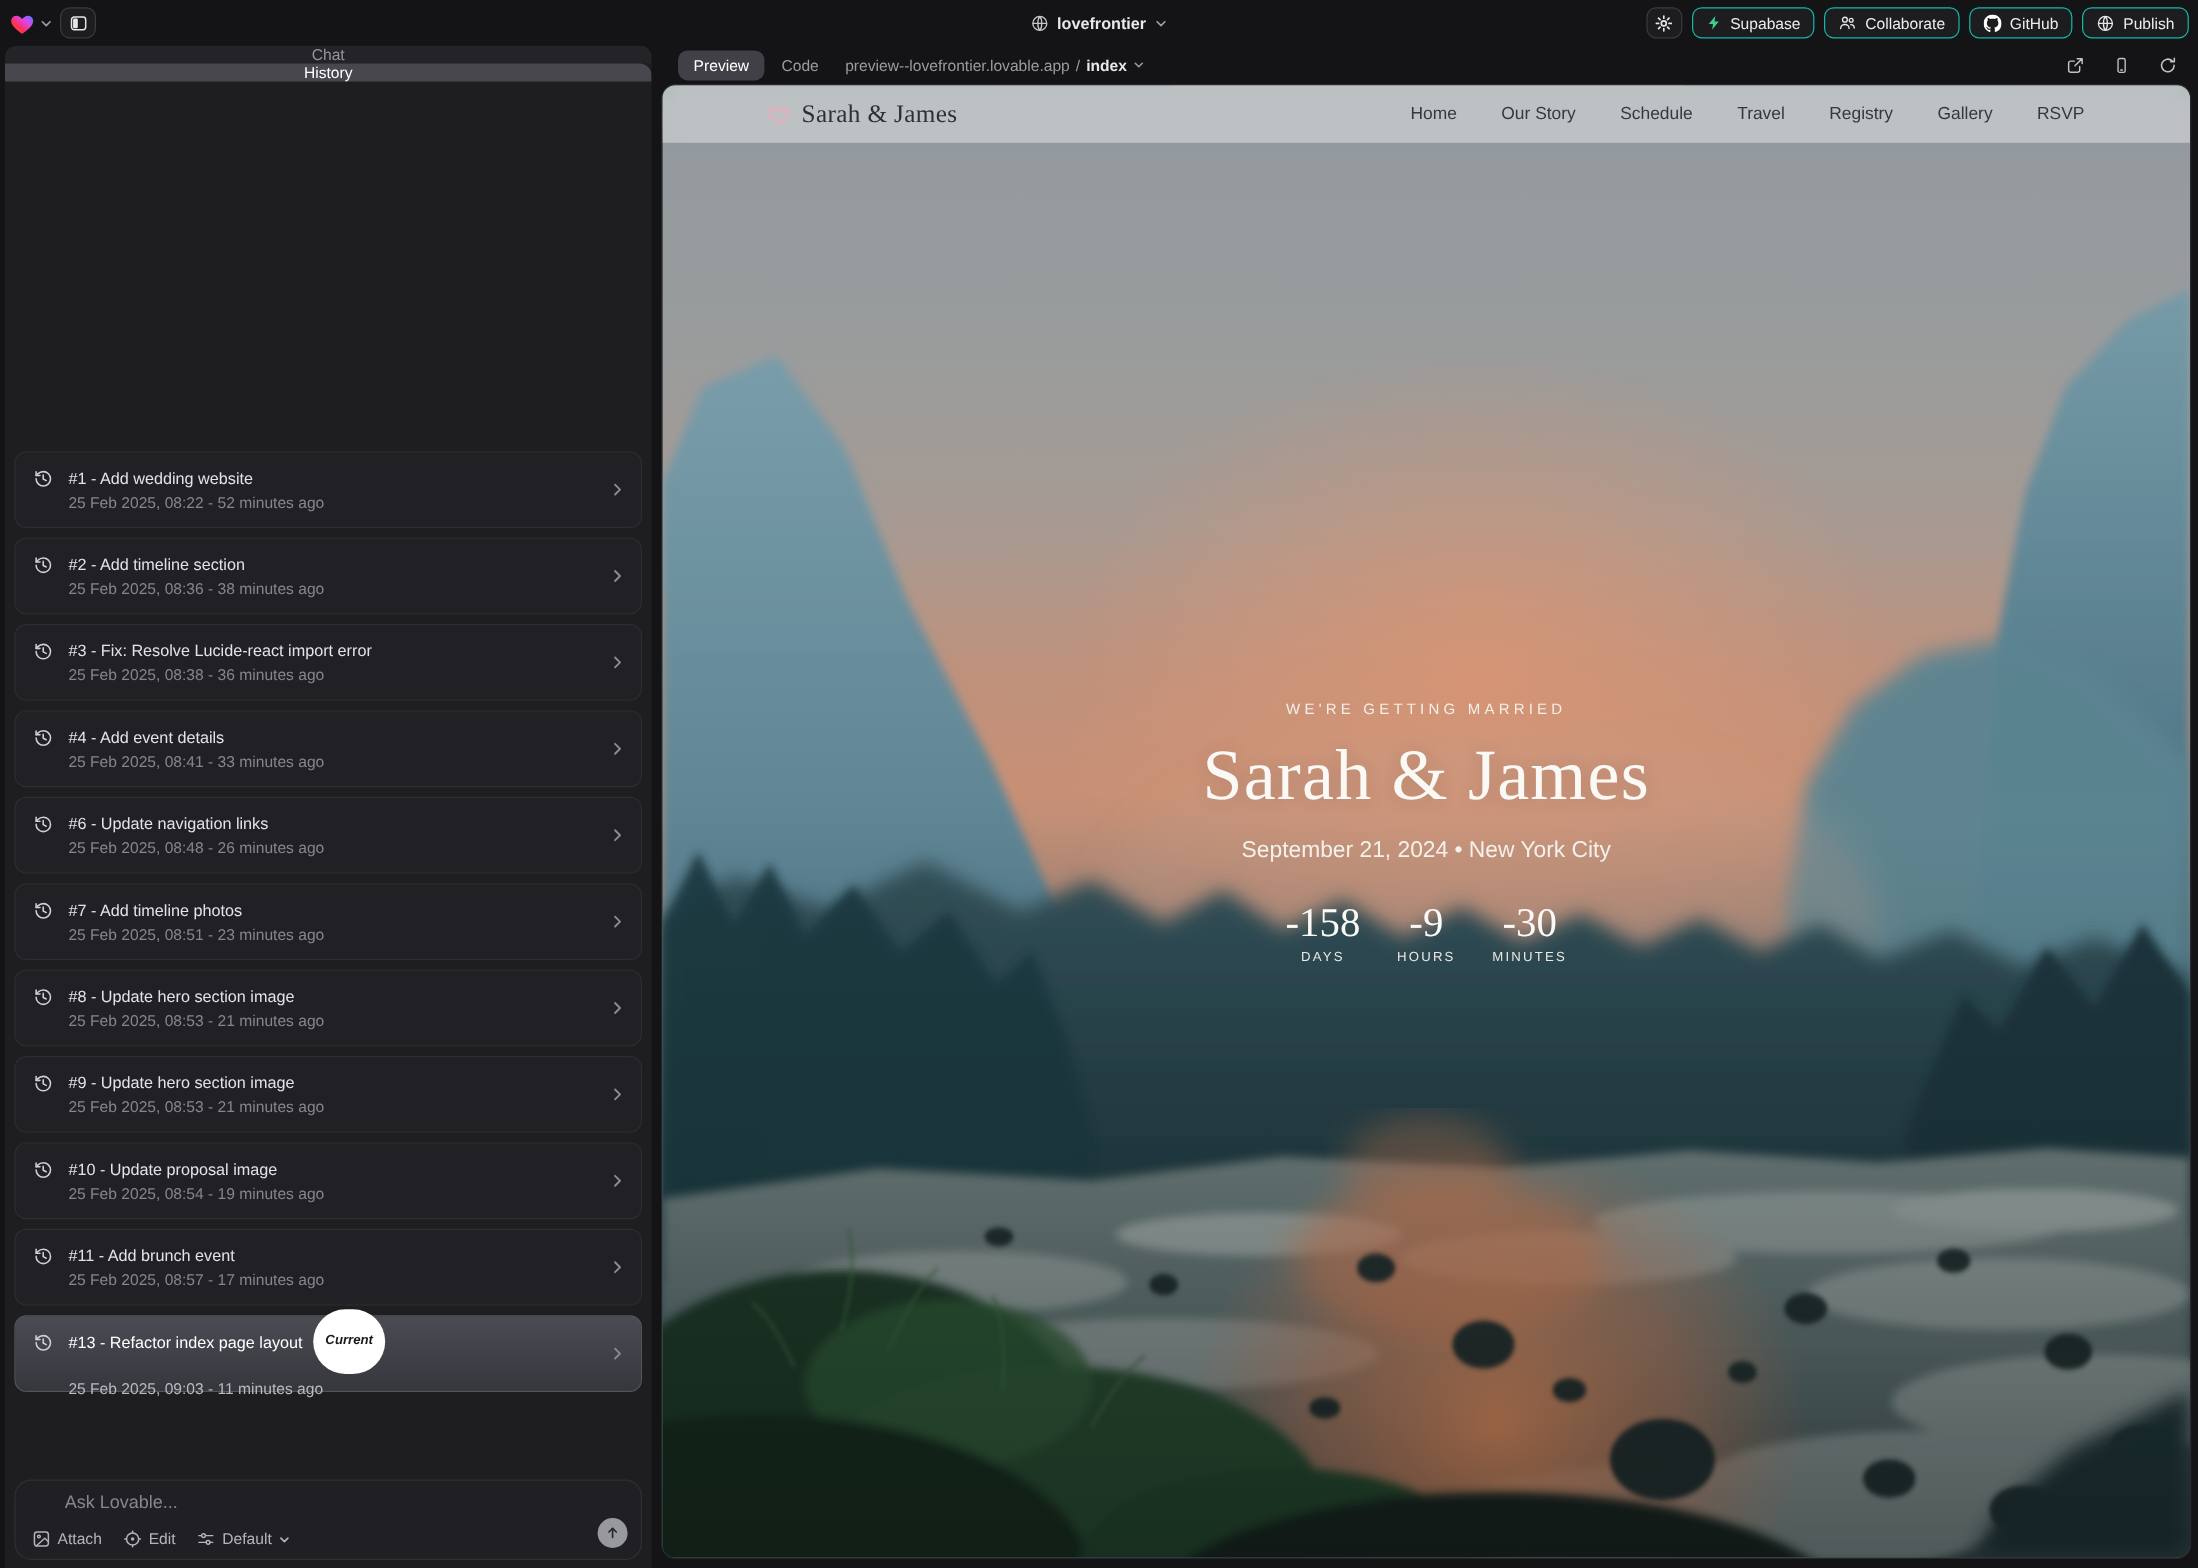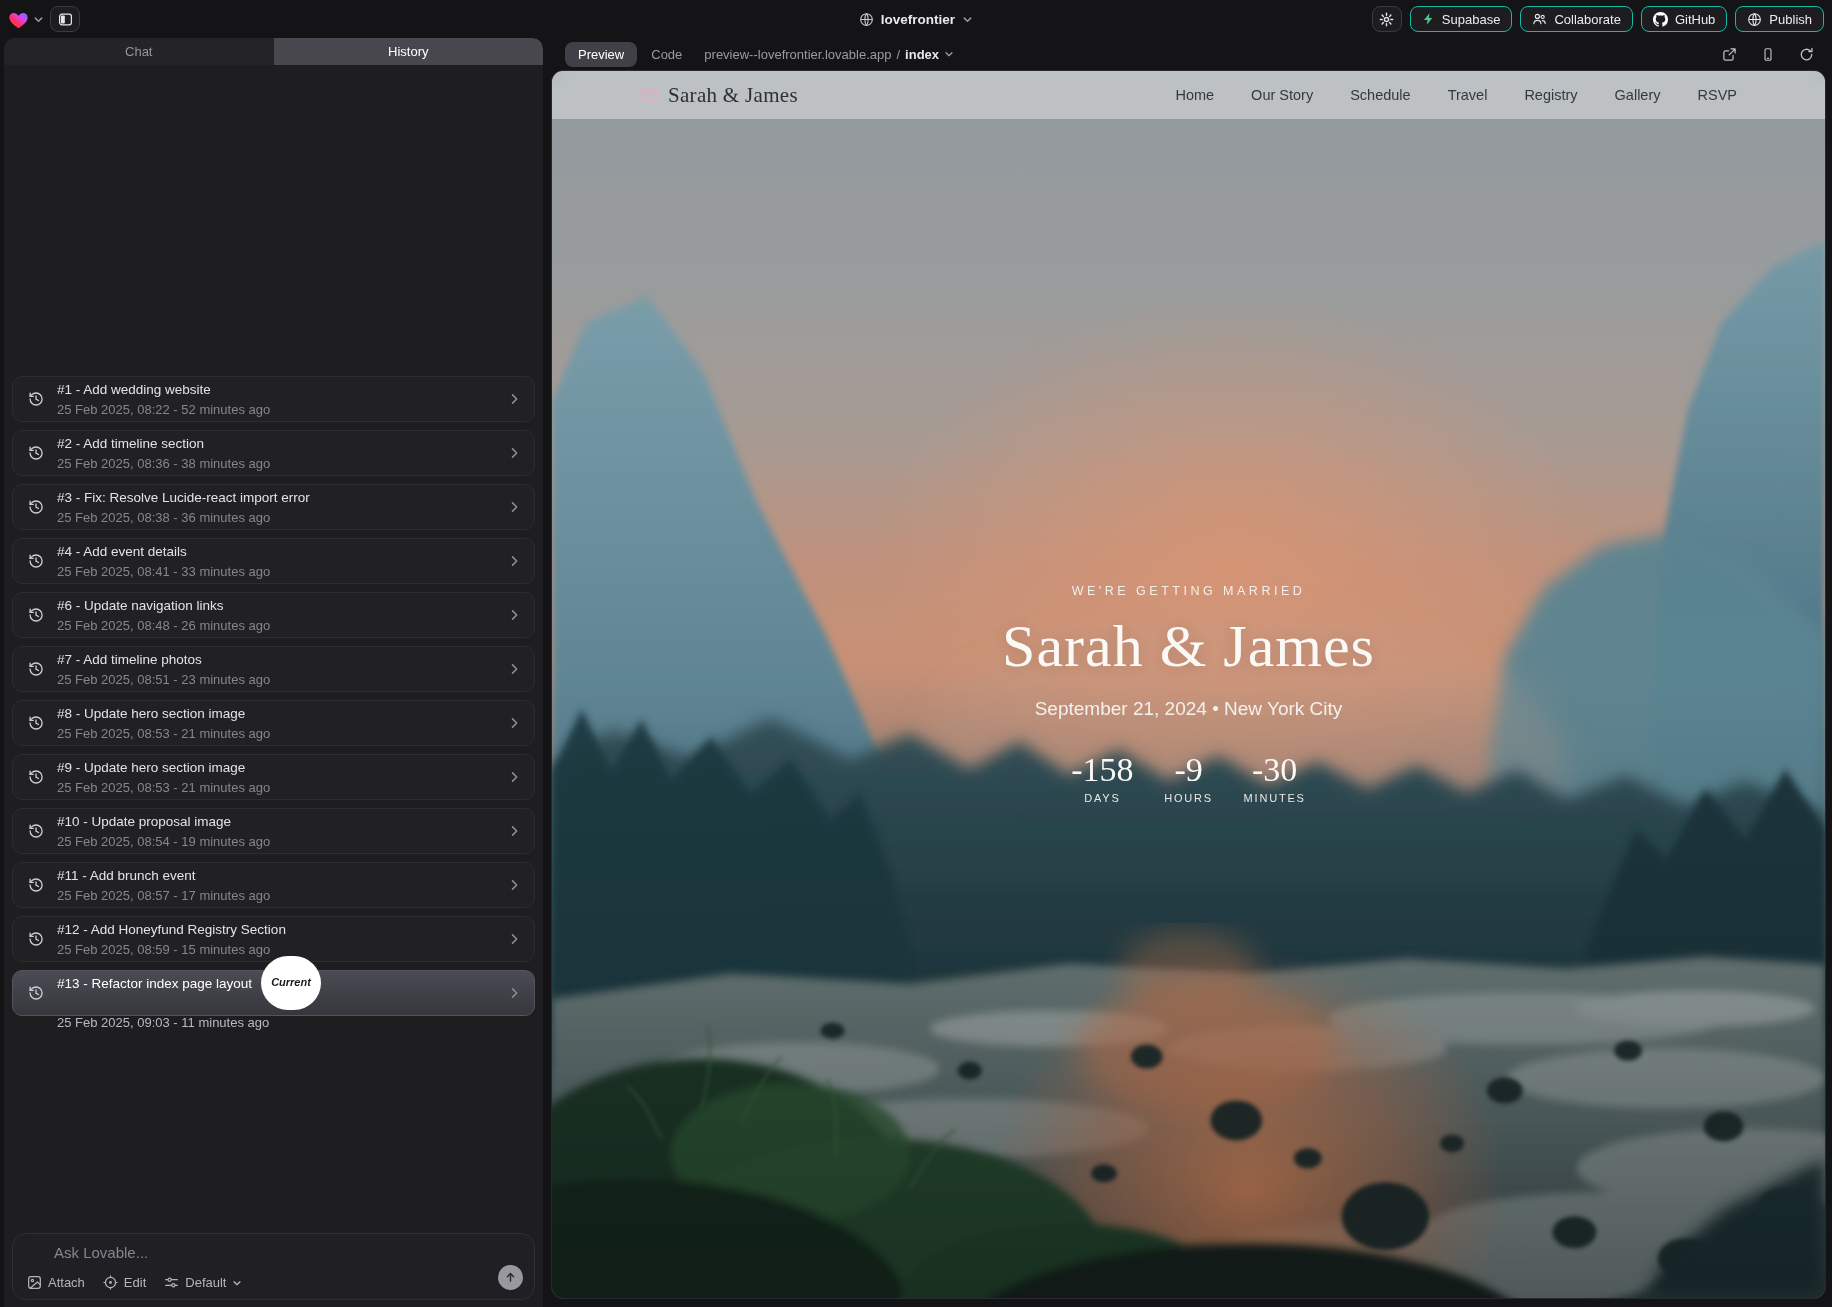--- a/index.html
+++ b/index.html
@@ -14,27 +14,27 @@
   .icon-btn { display:flex; align-items:center; justify-content:center; width:30px; height:26px; border:1px solid #3a3a40; border-radius:8px; background:#1d1d20; cursor:pointer; }
   .tb-center { position:absolute; left:0; right:0; top:0; height:38px; display:flex; align-items:center; justify-content:center; gap:7px; pointer-events:none; }
   .tb-center > * { pointer-events:auto; }
   .project-name { color:#e9e9ec; font-size:13.5px; font-weight:600; }
   .tb-right { margin-left:auto; display:flex; align-items:center; gap:8px; }
   .pill-btn { display:flex; align-items:center; gap:7px; height:26px; padding:0 11px; border:1px solid #14b8a6; border-radius:8px; background:#1d1d20; color:#ececef; font-size:13px; font-weight:500; cursor:pointer; white-space:nowrap; }
   .muted-icon { color:#c9c9ce; display:flex; align-items:center; }
 
   
   .sidebar { position:absolute; left:4px; top:38px; bottom:0; width:539px; background:#1e1e21; border-radius:10px 10px 0 0; overflow:hidden; z-index:20; }
-  .tabs { display:flex; height:27px; }
+  .tabs { display:flex; height:27px;flex-direction:column; }
   .tab { flex:1; display:flex; align-items:center; justify-content:center; font-size:13px; cursor:pointer; }
   .tab.chat { background:#242428; color:#95959c; border-radius:10px 0 0 0; }
   .tab.history { background:#47474d; color:#ffffff; border-radius:0 10px 0 0; }
 
   .h-list { position:absolute; left:8px; right:8px; top:338px; }
-  .h-entry { position:relative; height:46px; margin-bottom:8px; border:1px solid #2d2d31; border-radius:10px; background:#212125; display:flex; align-items:center; cursor:pointer; }
+  .h-entry { position:relative; height:64px; margin-bottom:8px; border:1px solid #2d2d31; border-radius:10px; background:#212125; display:flex; align-items:center; cursor:pointer; }
   .h-entry.is-current { background:linear-gradient(180deg,#4b4b53,#36363d); border-color:#54545c; }
   .h-icon { position:absolute; left:15px; top:14px; color:#cfcfd4; }
   .h-text { padding-left:44px; display:flex; flex-direction:column; gap:5px; width:100%; }
   .h-title-row { display:flex; align-items:center; gap:9px; }
   .h-title { font-size:13.5px; color:#e3e3e7; font-weight:500; }
   .is-current .h-title { color:#ffffff; }
   .h-badge { background:var(--current-badge-bg,#fff); color:var(--current-badge-text,#1a1a1c); font-size:11px; font-weight:700; border-radius:999px; padding:20px 10px; line-height:1.2;font-style:italic; }
   .h-meta { font-size:13px; color:#85858c; }
   .is-current .h-meta { color:#b9b9c0; }
   .h-chev { position:absolute; right:13px; top:50%; transform:translateY(-50%); color:#8a8a91; display:flex; }
@@ -394,41 +394,20 @@
           </div>
           <div class="h-meta">25 Feb 2025, 08:57 - 17 minutes ago</div>
         </div>
         <span class="h-chev">
           <svg width="13" height="13" viewBox="0 0 12 12" fill="none" stroke="currentColor" stroke-width="1.5" stroke-linecap="round" stroke-linejoin="round">
             <polyline points="4.2,2.2 8,6 4.2,9.8"></polyline>
           </svg>
         </span>
       </div>
 
-      <div class="h-entry">
-        <span class="h-icon">
-          <svg width="16" height="16" viewBox="0 0 16 16" fill="none" stroke="currentColor" stroke-width="1.3" stroke-linecap="round" stroke-linejoin="round">
-            <path d="M2.1 8a6 6 0 1 0 6-6 6.6 6.6 0 0 0-4.6 1.9L2.1 5.3"></path>
-            <path d="M2.1 2.1v3.2h3.2"></path>
-            <path d="M8 4.8v3.4l2.5 1.3"></path>
-          </svg>
-        </span>
-        <div class="h-text">
-          <div class="h-title-row">
-            <span class="h-title">#12 - Add Honeyfund Registry Section</span>
-
-          </div>
-          <div class="h-meta">25 Feb 2025, 08:59 - 15 minutes ago</div>
-        </div>
-        <span class="h-chev">
-          <svg width="13" height="13" viewBox="0 0 12 12" fill="none" stroke="currentColor" stroke-width="1.5" stroke-linecap="round" stroke-linejoin="round">
-            <polyline points="4.2,2.2 8,6 4.2,9.8"></polyline>
-          </svg>
-        </span>
-      </div>
 
       <div class="h-entry is-current">
         <span class="h-icon">
           <svg width="16" height="16" viewBox="0 0 16 16" fill="none" stroke="currentColor" stroke-width="1.3" stroke-linecap="round" stroke-linejoin="round">
             <path d="M2.1 8a6 6 0 1 0 6-6 6.6 6.6 0 0 0-4.6 1.9L2.1 5.3"></path>
             <path d="M2.1 2.1v3.2h3.2"></path>
             <path d="M8 4.8v3.4l2.5 1.3"></path>
           </svg>
         </span>
         <div class="h-text">

